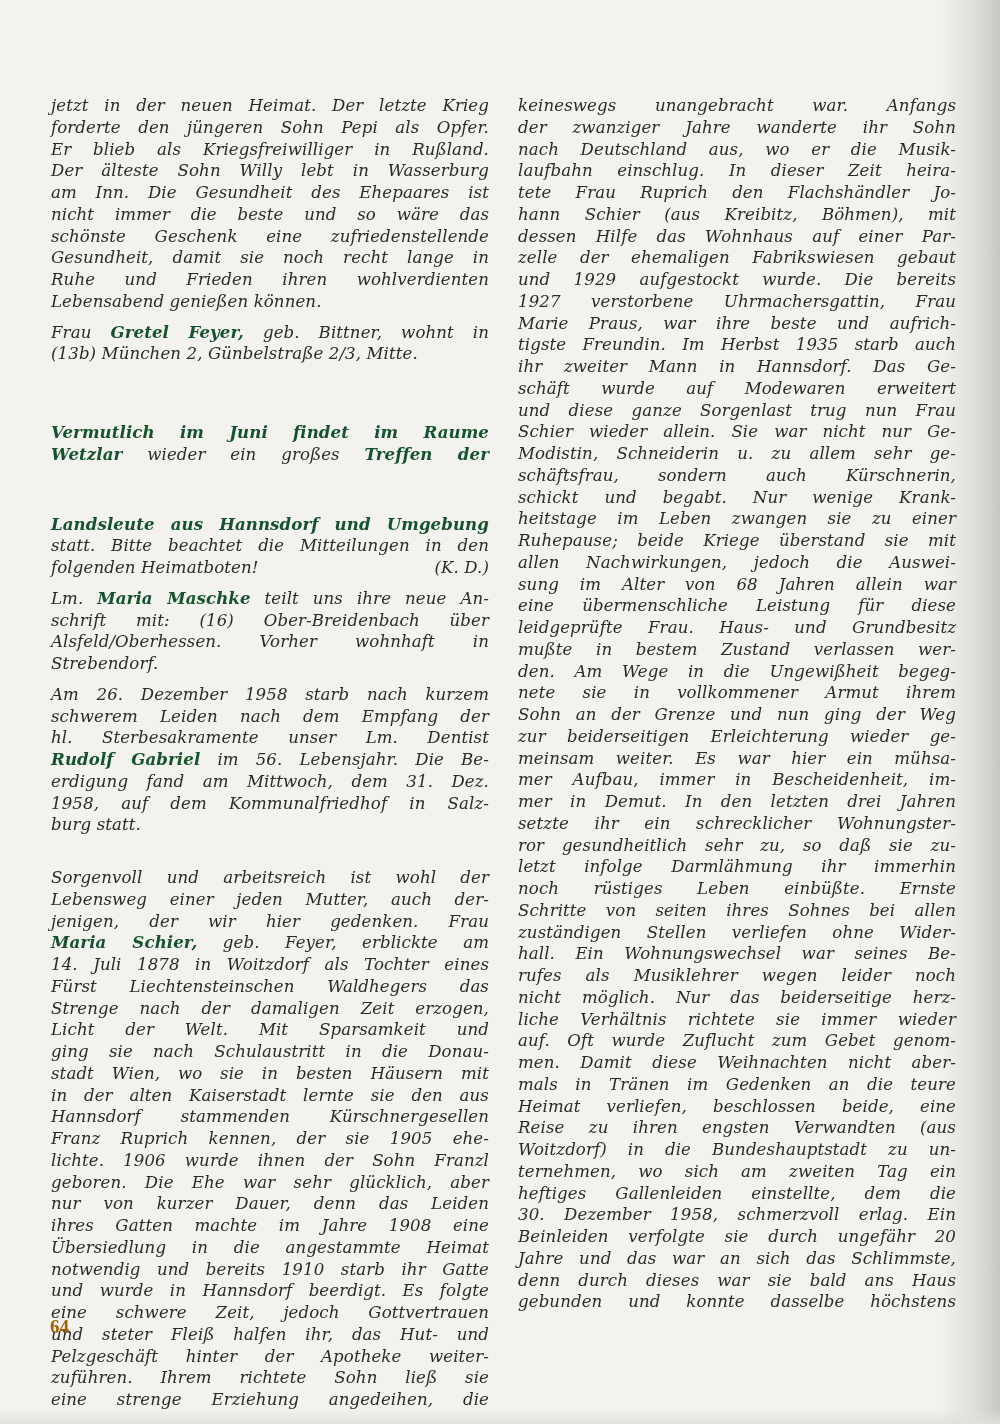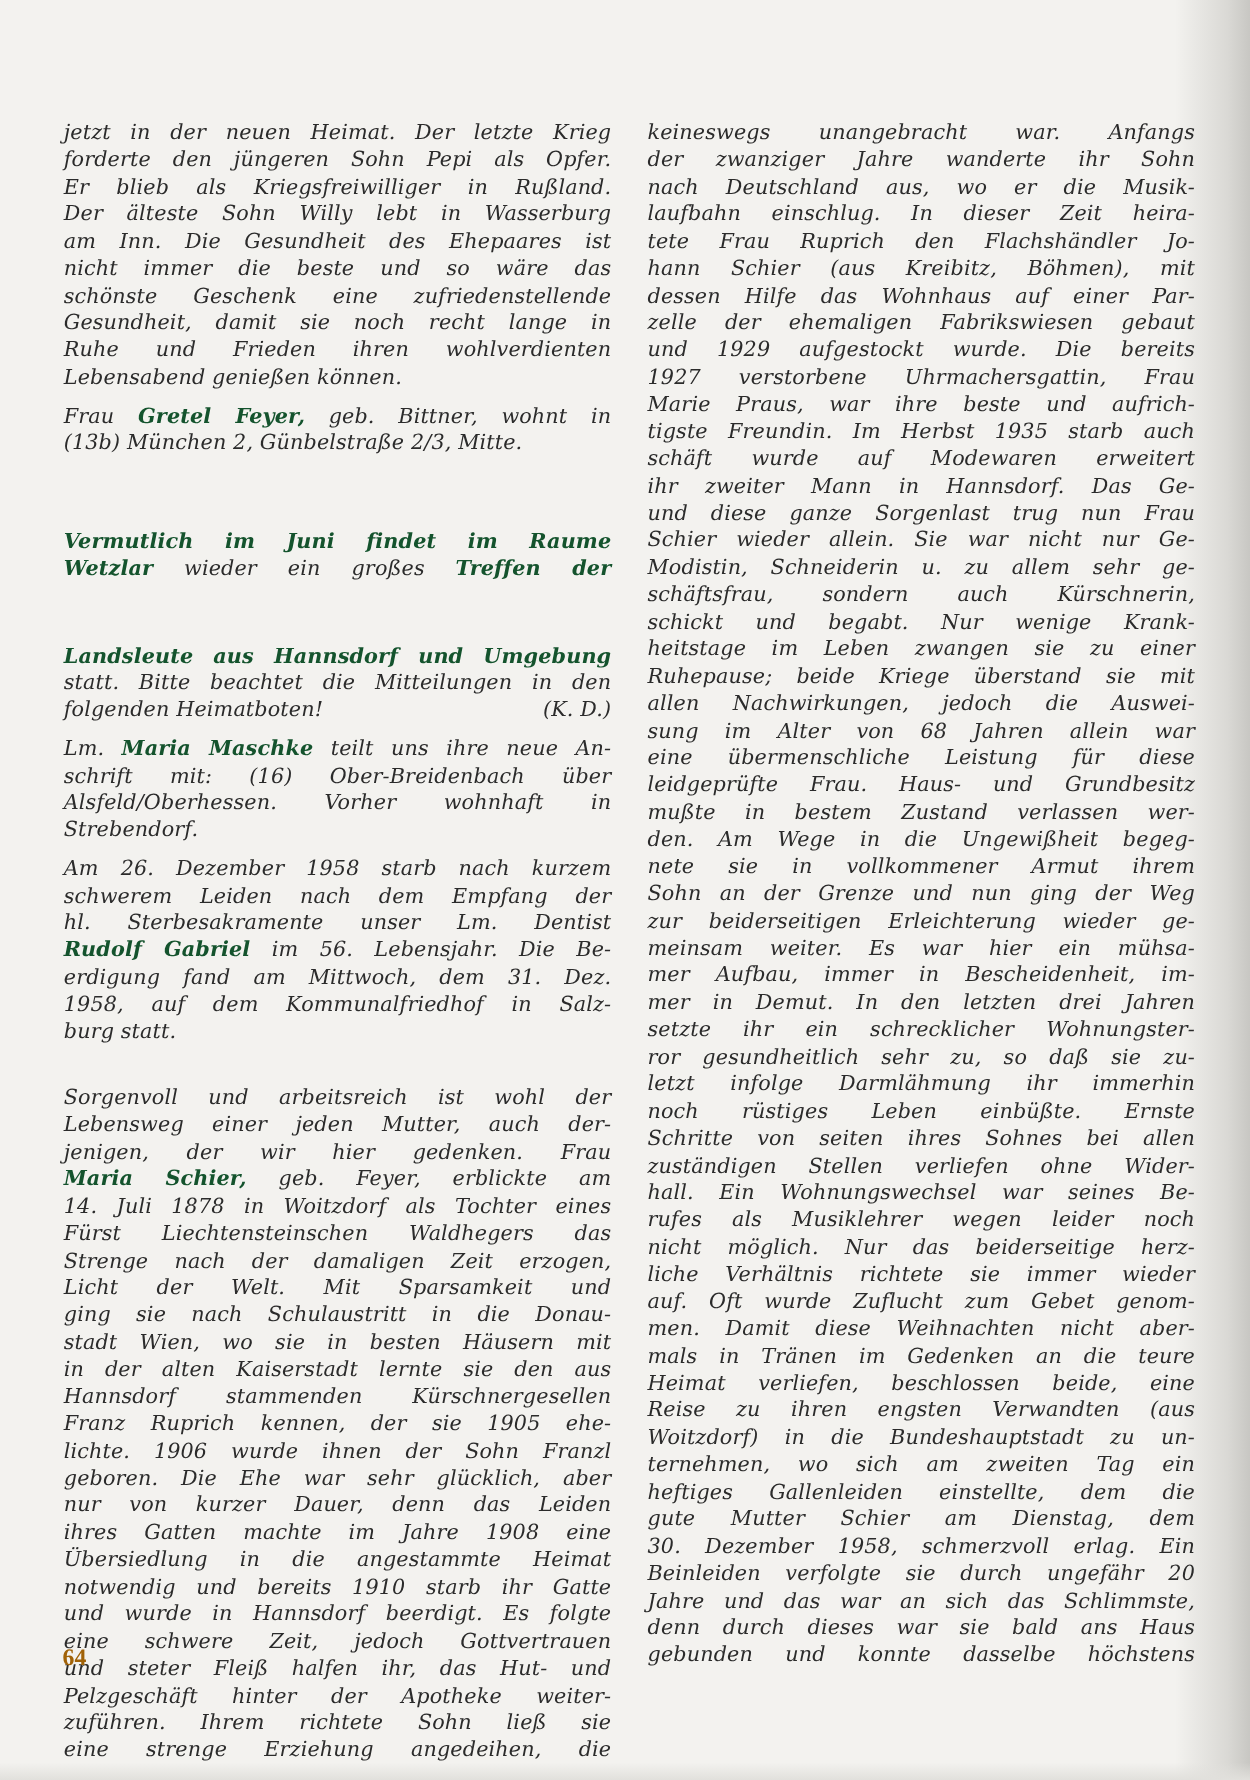--- a/index.html
+++ b/index.html
@@ -136,22 +136,22 @@
     <span class="line">nach Deutschland aus, wo er die Musik-</span>
     <span class="line">laufbahn einschlug. In dieser Zeit heira-</span>
     <span class="line">tete Frau Ruprich den Flachshändler Jo-</span>
     <span class="line">hann Schier (aus Kreibitz, Böhmen), mit</span>
     <span class="line">dessen Hilfe das Wohnhaus auf einer Par-</span>
     <span class="line">zelle der ehemaligen Fabrikswiesen gebaut</span>
     <span class="line">und 1929 aufgestockt wurde. Die bereits</span>
     <span class="line">1927 verstorbene Uhrmachersgattin, Frau</span>
     <span class="line">Marie Praus, war ihre beste und aufrich-</span>
     <span class="line">tigste Freundin. Im Herbst 1935 starb auch</span>
+    <span class="line">ihr zweiter Mann in Hannsdorf. Das Ge-</span>
     <span class="line">schäft wurde auf Modewaren erweitert</span>
-    <span class="line">ihr zweiter Mann in Hannsdorf. Das Ge-</span>
     <span class="line">und diese ganze Sorgenlast trug nun Frau</span>
     <span class="line">Schier wieder allein. Sie war nicht nur Ge-</span>
     <span class="line">Modistin, Schneiderin u. zu allem sehr ge-</span>
     <span class="line">schäftsfrau, sondern auch Kürschnerin,</span>
     <span class="line">schickt und begabt. Nur wenige Krank-</span>
     <span class="line">heitstage im Leben zwangen sie zu einer</span>
     <span class="line">Ruhepause; beide Kriege überstand sie mit</span>
     <span class="line">allen Nachwirkungen, jedoch die Auswei-</span>
     <span class="line">sung im Alter von 68 Jahren allein war</span>
     <span class="line">eine übermenschliche Leistung für diese</span>
@@ -175,21 +175,20 @@
     <span class="line">nicht möglich. Nur das beiderseitige herz-</span>
     <span class="line">liche Verhältnis richtete sie immer wieder</span>
     <span class="line">auf. Oft wurde Zuflucht zum Gebet genom-</span>
     <span class="line">men. Damit diese Weihnachten nicht aber-</span>
     <span class="line">mals in Tränen im Gedenken an die teure</span>
     <span class="line">Heimat verliefen, beschlossen beide, eine</span>
     <span class="line">Reise zu ihren engsten Verwandten (aus</span>
     <span class="line">Woitzdorf) in die Bundeshauptstadt zu un-</span>
     <span class="line">ternehmen, wo sich am zweiten Tag ein</span>
     <span class="line">heftiges Gallenleiden einstellte, dem die</span>
-    <span class="line">gute Mutter Schier am Dienstag, dem</span>
     <span class="line">30. Dezember 1958, schmerzvoll erlag. Ein</span>
     <span class="line">Beinleiden verfolgte sie durch ungefähr 20</span>
     <span class="line">Jahre und das war an sich das Schlimmste,</span>
     <span class="line">denn durch dieses war sie bald ans Haus</span>
     <span class="line">gebunden und konnte dasselbe höchstens</span>
   </div>
 </div>
 
 <div class="page-number">64</div>
 

